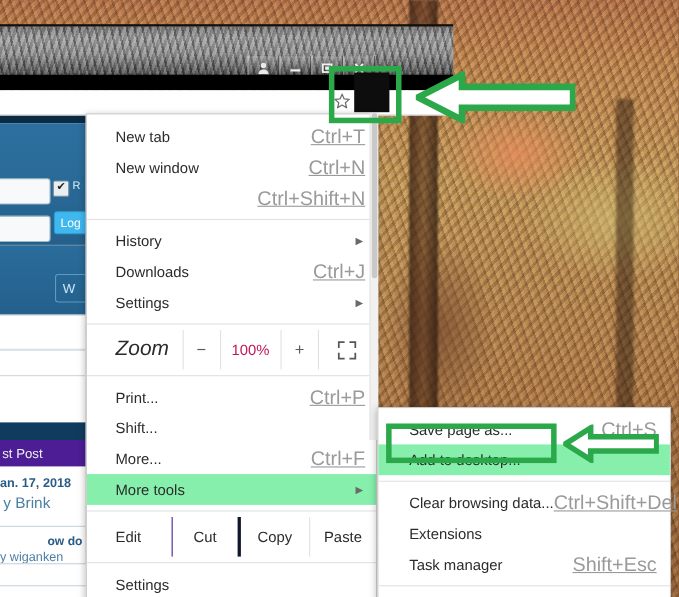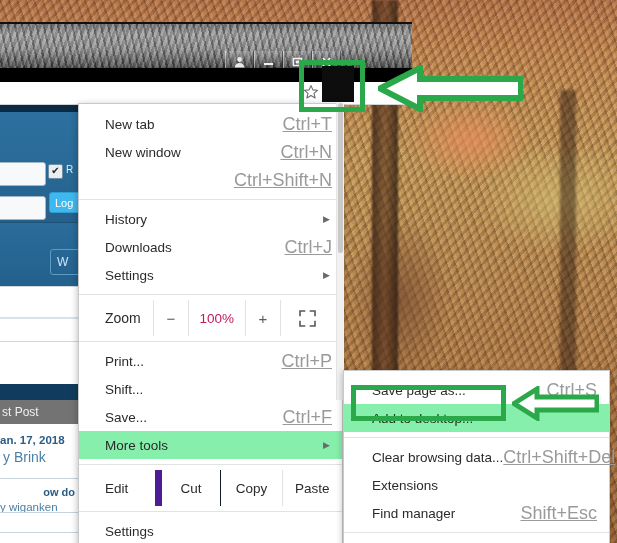--- a/index.html
+++ b/index.html
@@ -106,21 +106,21 @@
     border:1px solid #5b9cc4;border-radius:3px;color:#cfe7f8;font-size:12px;
     line-height:24px;padding-left:6px;box-sizing:border-box;overflow:hidden;
   }
   #page-strip-1{position:absolute;left:0;top:182px;width:78px;height:1px;background:#cfd8de;}
   #page-strip-2{position:absolute;left:0;top:213px;width:78px;height:2px;background:#d8e2e8;}
   #page-strip-3{position:absolute;left:0;top:237px;width:78px;height:1px;background:#cfd8de;}
   #forum-bar{
     position:absolute;left:0;top:280px;width:78px;height:16px;background:#103b5e;
   }
   #latest-post-bar{
-    position:absolute;left:0;top:296px;width:78px;height:24px;background:#737373;
+    position:absolute;left:0;top:296px;width:78px;height:24px;background:#4c1d95;
     color:#f0f0f0;font-size:12px;line-height:24px;padding-left:2px;box-sizing:border-box;
     white-space:nowrap;overflow:hidden;
   }
   #post-date{
     position:absolute;left:0;top:330px;width:78px;font-size:11.5px;font-weight:bold;color:#2a5c86;
     white-space:nowrap;overflow:hidden;
   }
   #post-author{
     position:absolute;left:3px;top:345px;width:78px;font-size:14px;color:#4a7fa6;
     white-space:nowrap;overflow:hidden;
@@ -159,32 +159,32 @@
     position:relative;display:flex;align-items:center;height:28px;
     padding:0 10px 0 26px;box-sizing:border-box;cursor:default;
   }
   .mi .lbl{flex:0 0 auto;}
   .mi .accel{margin-left:auto;color:#9a9a9a;font-size:18px;text-decoration:underline;}
   .mi .arrow{margin-left:auto;color:#6a6a6a;font-size:9px;line-height:1;padding-right:2px;}
   .mi.hl{background:#86efac;}
   .sep{height:1px;background:#e2e2e2;margin:5px 0;}
 
   .zoomrow{display:flex;align-items:stretch;height:36px;}
-  .zoomrow .zlabel{flex:0 0 auto;padding-left:26px;display:flex;align-items:center;font-size:14px;}
+  .zoomrow .zlabel{flex:0 0 auto;padding-left:26px;display:flex;align-items:center;font-size:19px;font-style:italic;}
   .zcell{display:flex;align-items:center;justify-content:center;border-left:1px solid #e2e2e2;}
   #zoom-minus{width:34px;margin-left:12px;color:#5a5a5a;font-size:15px;}
   #zoom-value{width:56px;font-size:13.5px;color:#be185d;}
   #zoom-plus{width:34px;color:#5a5a5a;font-size:15px;}
   #zoom-full{width:54px;color:#555;}
 
   .editrow{display:flex;align-items:stretch;height:36px;font-size:13.5px;}
   .editrow .ecell{display:flex;align-items:center;justify-content:center;text-align:right;}
   #edit-label{width:78px;justify-content:flex-start;padding-left:26px;box-sizing:border-box;}
-  #edit-cut{width:61px;border-left:7px solid #4c1d95;}
-  #edit-copy{width:63px;border-left:1px solid #0f172a;}
+  #edit-cut{width:61px;border-left:1px solid #4c1d95;}
+  #edit-copy{width:63px;border-left:3px solid #0f172a;}
   #edit-paste{width:62px;border-left:1px solid #e2e2e2;}
 
   #menu-scrollbar{
     position:absolute;right:0px;top:103px;width:7px;height:297px;background:#f1f1f1;
     border-left:1px solid #e4e4e4;
   }
   #menu-scroll-thumb{
     position:absolute;right:1px;top:0px;width:5px;height:150px;background:#c9c9c9;border-radius:3px;
   }
 
@@ -336,21 +336,21 @@
 
   <div class="mi">
     <span class="lbl">Print...</span>
     <span class="accel">Ctrl+P</span>
   </div>
   <div class="mi">
     <span class="lbl">Shift...</span>
     <span class="accel"></span>
   </div>
   <div class="mi">
-    <span class="lbl">Save...</span>
+    <span class="lbl">More...</span>
     <span class="accel">Ctrl+F</span>
   </div>
   <div class="mi hl">
     <span class="lbl">More tools</span>
     <span class="arrow">▶</span>
   </div>
 
   <div class="sep"></div>
 
   <div class="editrow">
@@ -386,21 +386,21 @@
 
   <div class="mi">
     <span class="lbl">Clear browsing data...</span>
     <span class="accel">Ctrl+Shift+Del</span>
   </div>
   <div class="mi">
     <span class="lbl">Extensions</span>
     <span class="accel"></span>
   </div>
   <div class="mi">
-    <span class="lbl">Find manager</span>
+    <span class="lbl">Task manager</span>
     <span class="accel">Shift+Esc</span>
   </div>
 
   <div class="sep"></div>
 
   <div class="mi">
     
     
   </div>
 </div>

